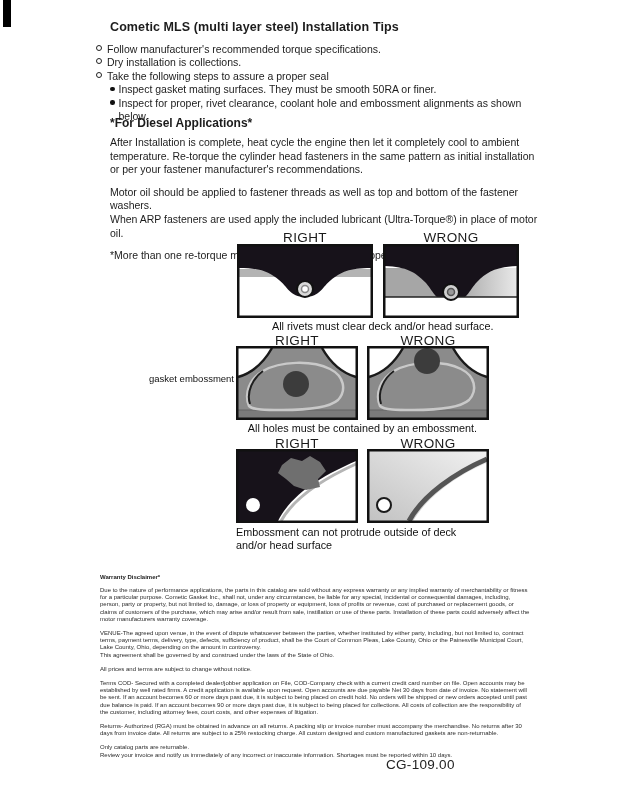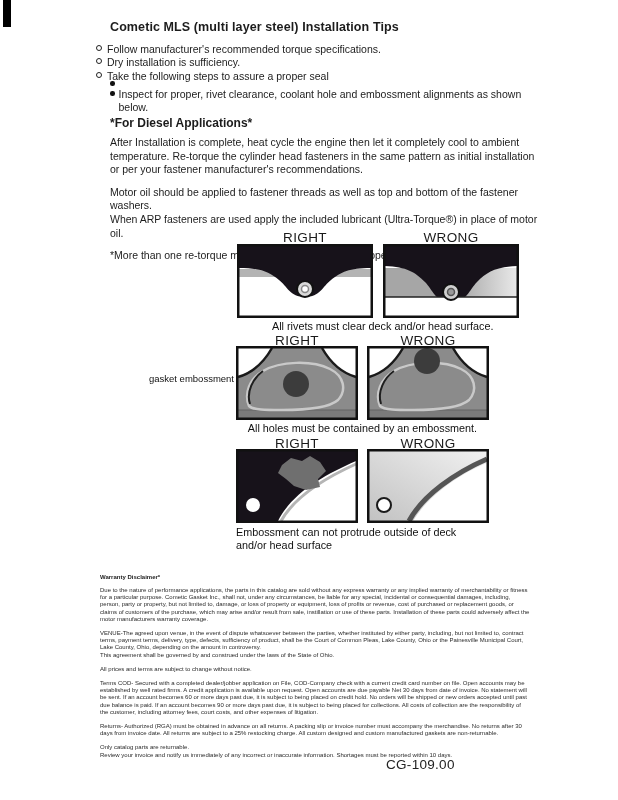--- a/index.html
+++ b/index.html
@@ -43,28 +43,29 @@
 
 <div class="abs" id="title">Cometic MLS (multi layer steel) Installation Tips</div>
 
 <div class="abs" id="tips">
   <div class="bullet-row">
     <span class="marker-o"></span>
     <span>Follow manufacturer's recommended torque specifications.</span>
   </div>
   <div class="bullet-row">
     <span class="marker-o"></span>
-    <span>Dry installation is sufficiency.</span>
+    <span>Dry installation is collections.</span>
   </div>
   <div class="bullet-row">
     <span class="marker-o"></span>
     <span>Take the following steps to assure a proper seal</span>
   </div>
   <div class="bullet-row sub">
     <span class="marker-f"></span>
+    <span>Inspect gasket mating surfaces.  They must be smooth 50RA or finer.</span>
   </div>
   <div class="bullet-row sub">
     <span class="marker-f"></span>
     <span>Inspect for proper, rivet clearance, coolant hole and embossment alignments as shown below.</span>
   </div>
 </div>
 
 <div class="abs" id="diesel">
   <div id="diesel-heading">*For Diesel Applications*</div>
   <p class="body-p">After Installation is complete, heat cycle the engine then let it completely cool to ambient

